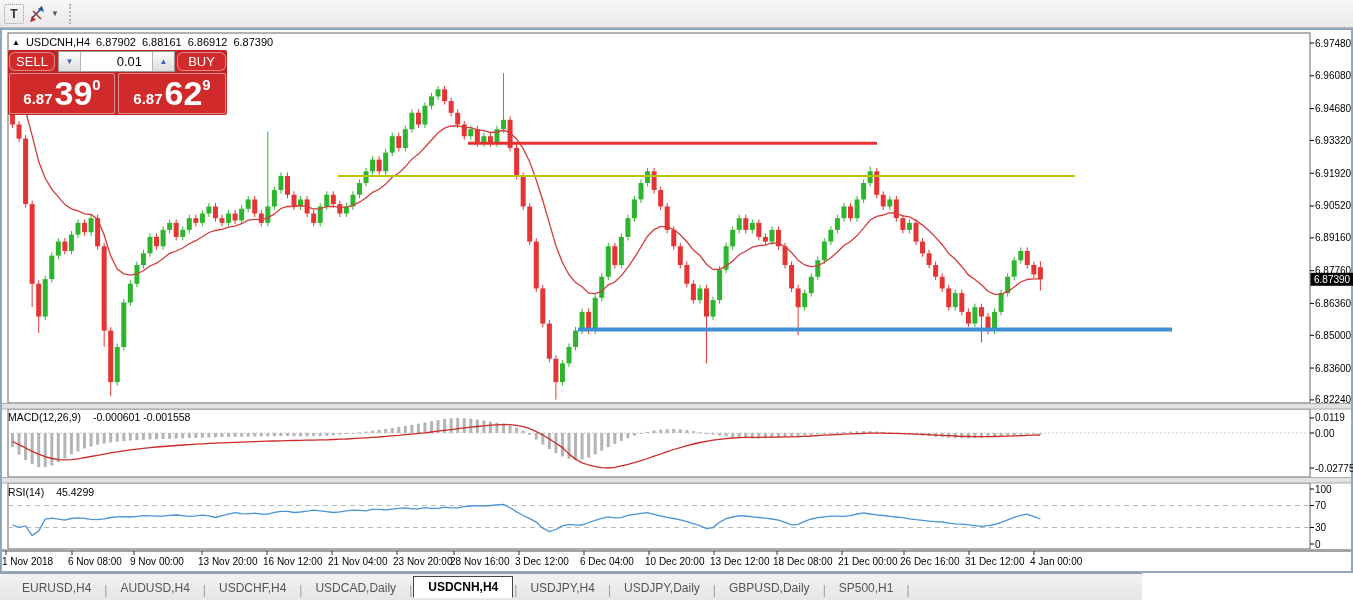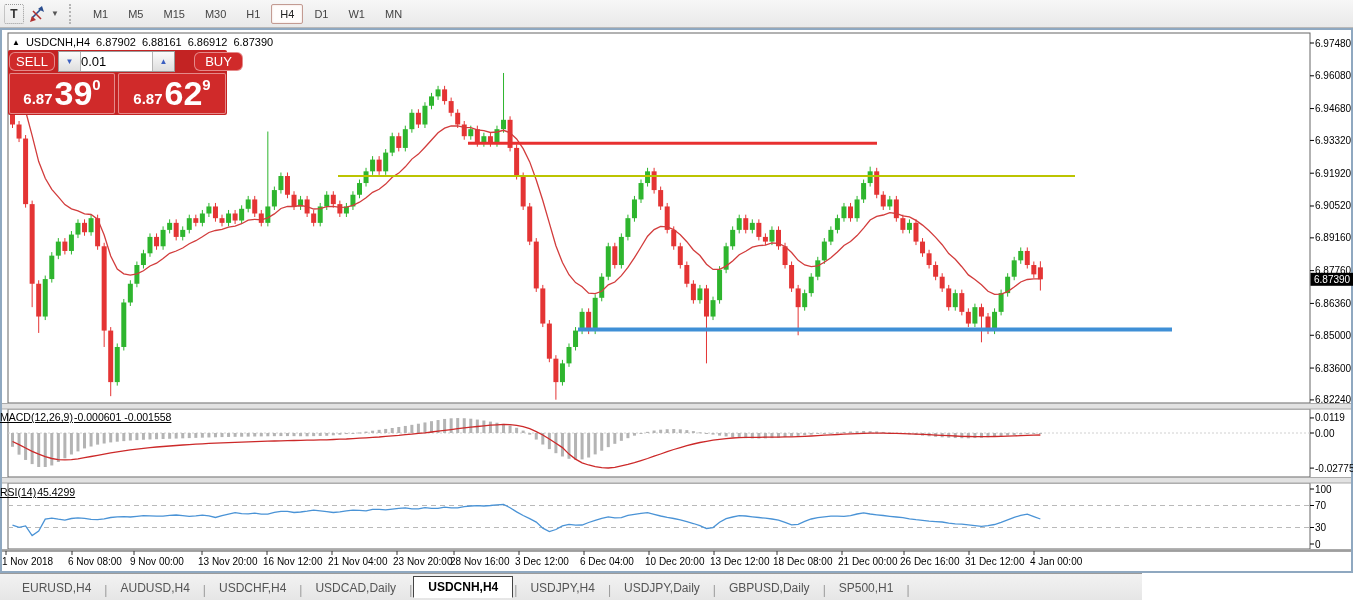--- a/index.html
+++ b/index.html
@@ -30,40 +30,40 @@
   .chart-header { position:absolute; left:12px; top:36px; z-index:3; font-size:11px; color:#000;
     display:flex; gap:6px; align-items:center; }
   .chart-header .tri { font-size:8px; }
 
   
   .trade-panel { position:absolute; left:8px; top:50px; width:219px; height:65px;
     background:#c32323; border-radius:2px; z-index:4; }
   .tp-btn { position:absolute; color:#fff; font-size:13px; display:flex; align-items:center;
     justify-content:center; background:#d02a2a; border:1px solid rgba(255,255,255,.45); border-radius:6px; }
   .tp-sell { left:1px; top:2px; width:46px; height:19px; }
-  .tp-buy  { left:186px; top:2px; width:49px; height:19px; }
+  .tp-buy  { left:169px; top:2px; width:49px; height:19px; }
   .tp-spinner { position:absolute; left:50px; top:1px; width:117px; height:21px;
     background:#fff; border:1px solid #9a9a9a; display:flex; }
   .sp-btn { width:22px; height:100%; background:linear-gradient(#fbfbfb,#dedede);
     border-right:1px solid #b5b5b5; display:flex; align-items:center; justify-content:center;
     font-size:8px; color:#3b5fc0; }
   .sp-btn.up { border-right:none; border-left:1px solid #b5b5b5; }
   .tp-vol { flex:1; border:none; outline:none; font-size:13px; font-family:"Liberation Sans",sans-serif;
-    padding-right:10px; color:#000; width:70px; }
+    text-align:right; padding-right:10px; color:#000; width:70px; }
   .tp-price { position:absolute; top:23px; height:41px; background:#d02a2a;
     border:1px solid rgba(255,255,255,.45); border-radius:2px; color:#fff;
     display:flex; align-items:stretch; justify-content:center; }
   .tp-price-sell { left:1px; width:106px; }
   .tp-price-buy { left:110px; width:108px; }
   .pp-base { align-self:flex-end; font-size:15px; font-weight:bold; margin:0 2px 6px 0; }
   .pp-big { font-size:34px; font-weight:bold; line-height:39px; }
   .pp-sup { align-self:flex-start; font-size:15px; font-weight:bold; margin-top:2px; }
 
   
-  .ind-label { position:absolute; z-index:3; font-size:10.5px; color:#000; left:0; display:flex; gap:1px;text-decoration:underline;}
+  .ind-label { position:absolute; z-index:3; font-size:10.5px; color:#000; left:8px; display:flex; gap:12px;}
   #macd-label { top:411px; }
   #rsi-label { top:486px; }
 
   
   .tabbar { position:absolute; left:0; top:573px; width:1142px; height:27px;
     background:linear-gradient(#f2f2f2,#e6e6e6); border-top:1px solid #9b9b9b;
     display:flex; align-items:flex-end; padding:0 0 3px 10px; z-index:5; font-size:12px; }
   .tab { padding:3px 12px 2px 12px; color:#555; white-space:nowrap; }
   .tab.active { background:#fff; border:1px solid #444; border-bottom:1px solid #fff;
     color:#000; font-weight:bold; padding:3px 14px 3px 14px; margin-bottom:-1px; }
@@ -79,31 +79,20 @@
     <div class="tool-btn">
       <svg width="18" height="18" viewBox="0 0 18 18">
         <line x1="4" y1="13" x2="13" y2="4" stroke="#2a4d8f" stroke-width="1.6"></line>
         <polygon points="14,1 16,7 10,4" fill="#2a4d8f"></polygon>
         <line x1="13" y1="14" x2="5" y2="6" stroke="#b03030" stroke-width="1.6"></line>
         <polygon points="2,17 4,11 8,15" fill="#b03030"></polygon>
       </svg>
     </div>
     <div class="caret">▼</div>
     <div class="grip"></div>
-    <div id="tf-container" style="display:flex;">
-        <div class="tf-btn">M1</div>
-        <div class="tf-btn">M5</div>
-        <div class="tf-btn">M15</div>
-        <div class="tf-btn">M30</div>
-        <div class="tf-btn">H1</div>
-        <div class="tf-btn active">H4</div>
-        <div class="tf-btn">D1</div>
-        <div class="tf-btn">W1</div>
-        <div class="tf-btn">MN</div>
-      </div>
   </div>
 
   <div class="chart-frame"></div>
 
   <svg id="chart-svg" xmlns="http://www.w3.org/2000/svg">
       <g>
         <rect x="8" y="33" width="1302" height="370" fill="#fff" stroke="#666" stroke-width="1"></rect>
         <rect x="8" y="409" width="1302" height="68" fill="#fff" stroke="#666" stroke-width="1"></rect>
         <rect x="8" y="483" width="1302" height="66" fill="#fff" stroke="#666" stroke-width="1"></rect>
       </g>

